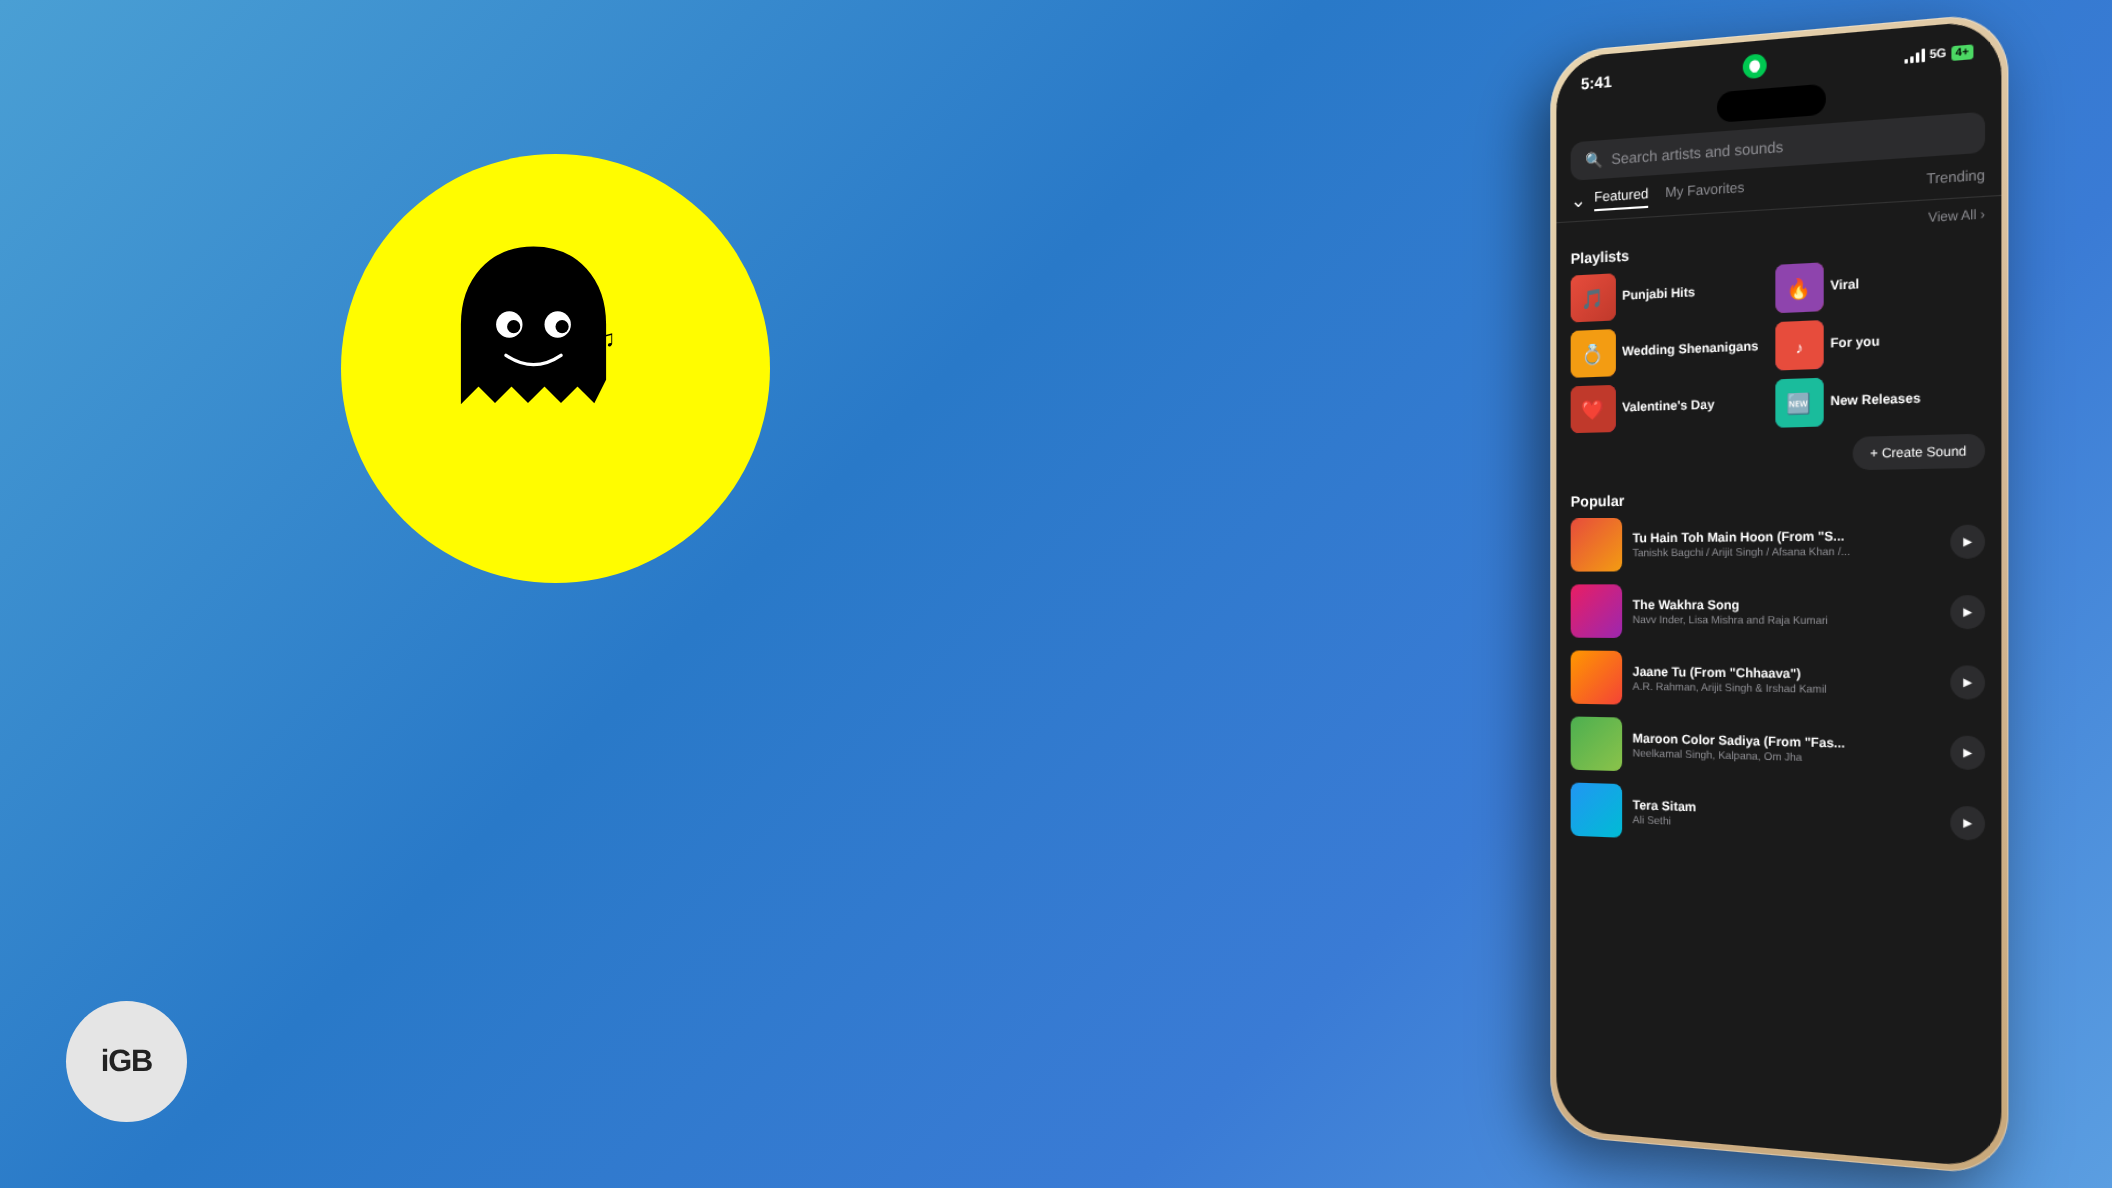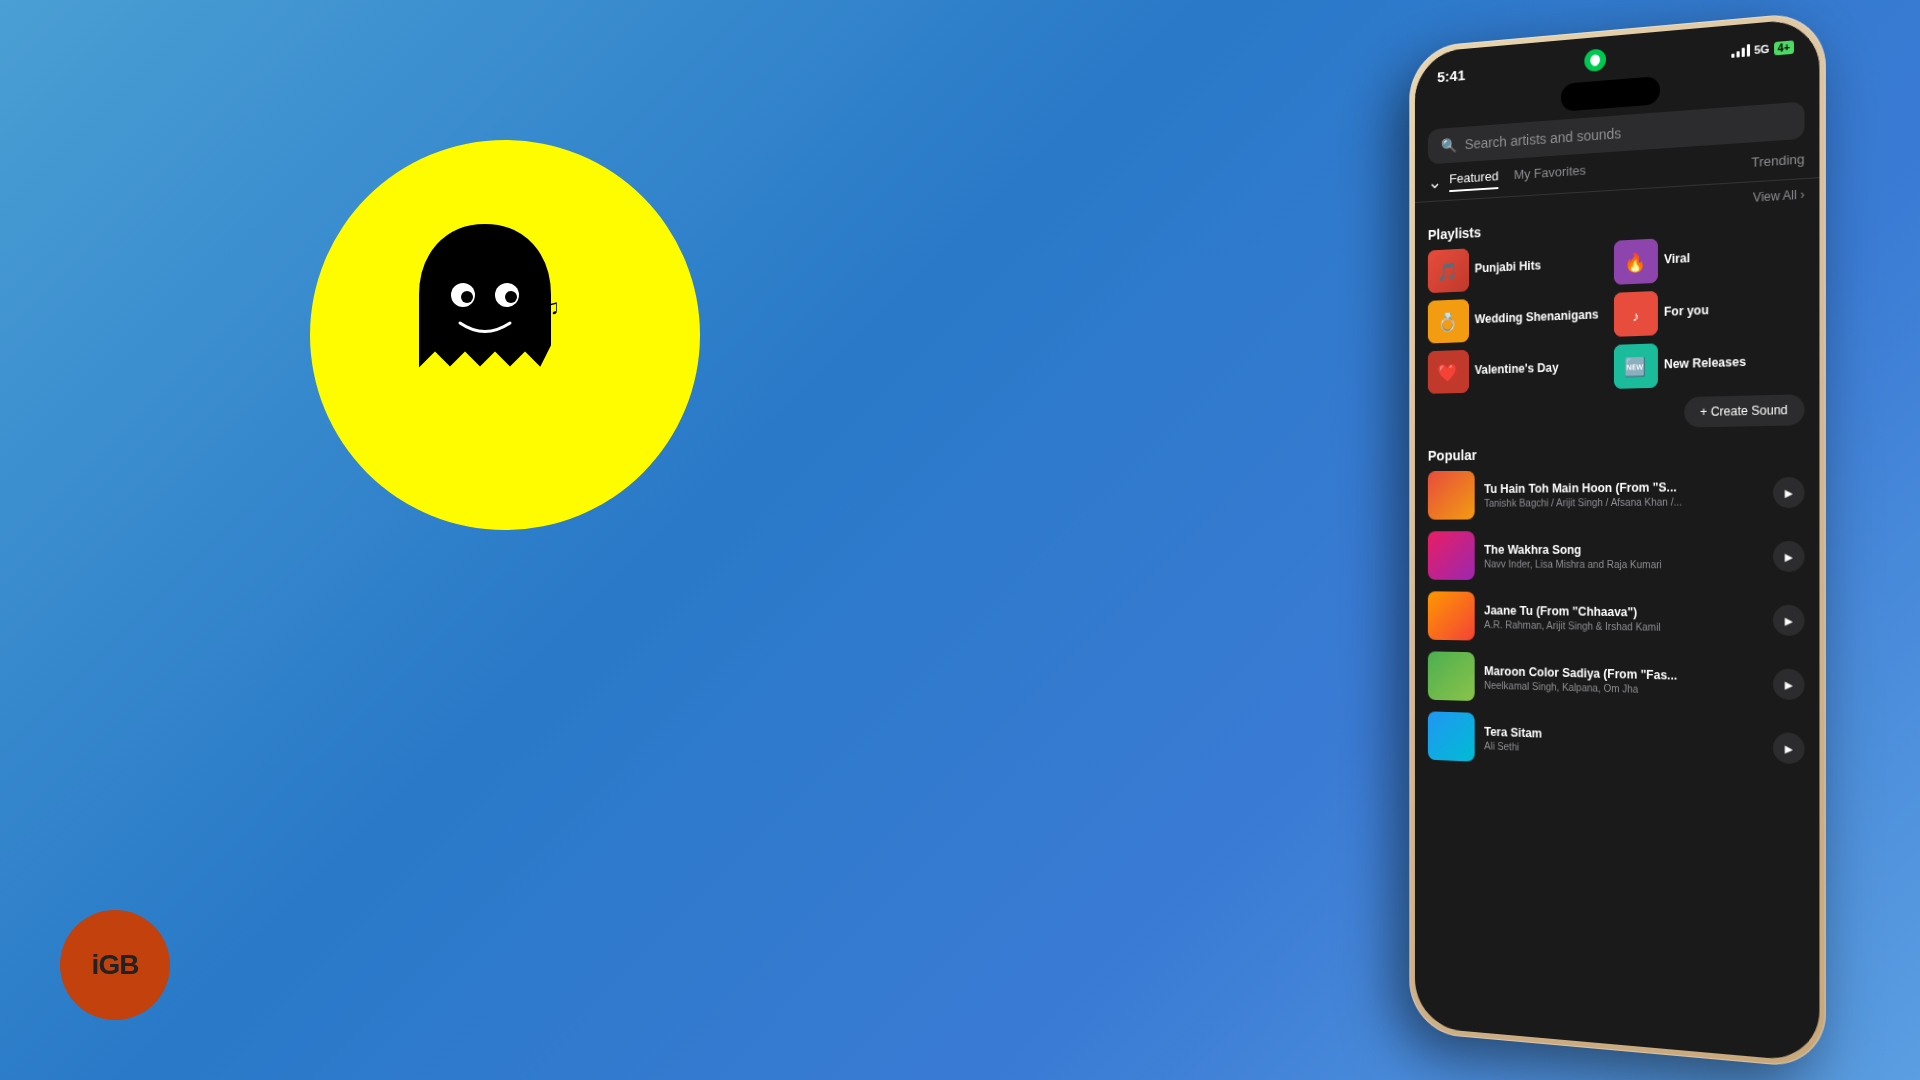--- a/index.html
+++ b/index.html
@@ -13,21 +13,21 @@
     }
 
     
     .igb-logo {
       position: absolute;
       bottom: 60px;
       left: 60px;
       width: 110px;
       height: 110px;
       border-radius: 50%;
-      background: #c2410c;
+      background: #e5e5e5;
       display: flex;
       align-items: center;
       justify-content: center;
       z-index: 10;
     }
     .igb-logo-text {
       font-size: 28px;
       font-weight: 900;
       color: #222;
       letter-spacing: -1px;

